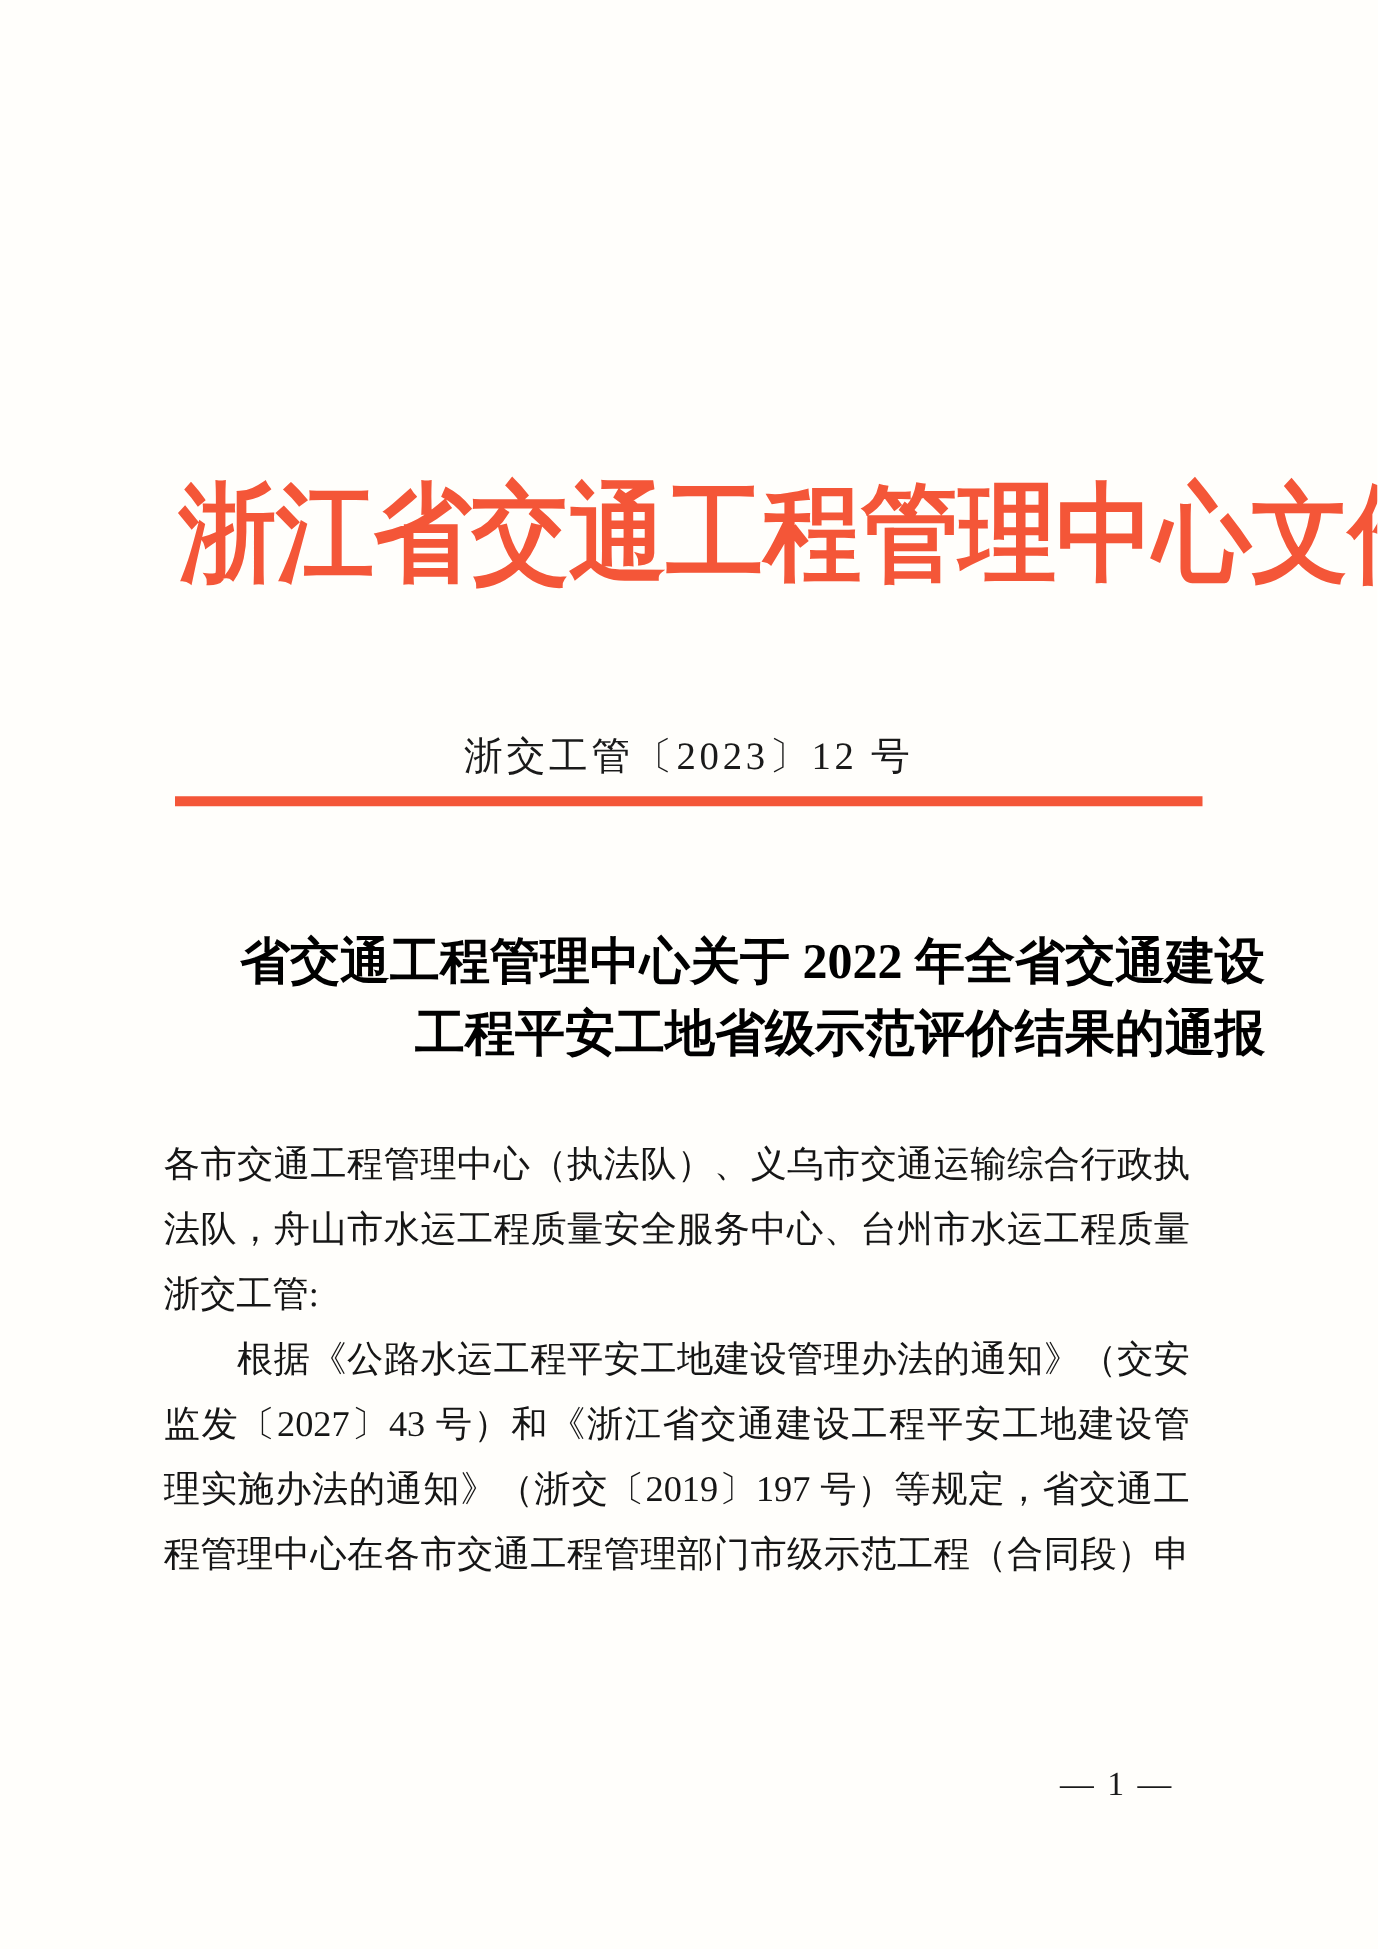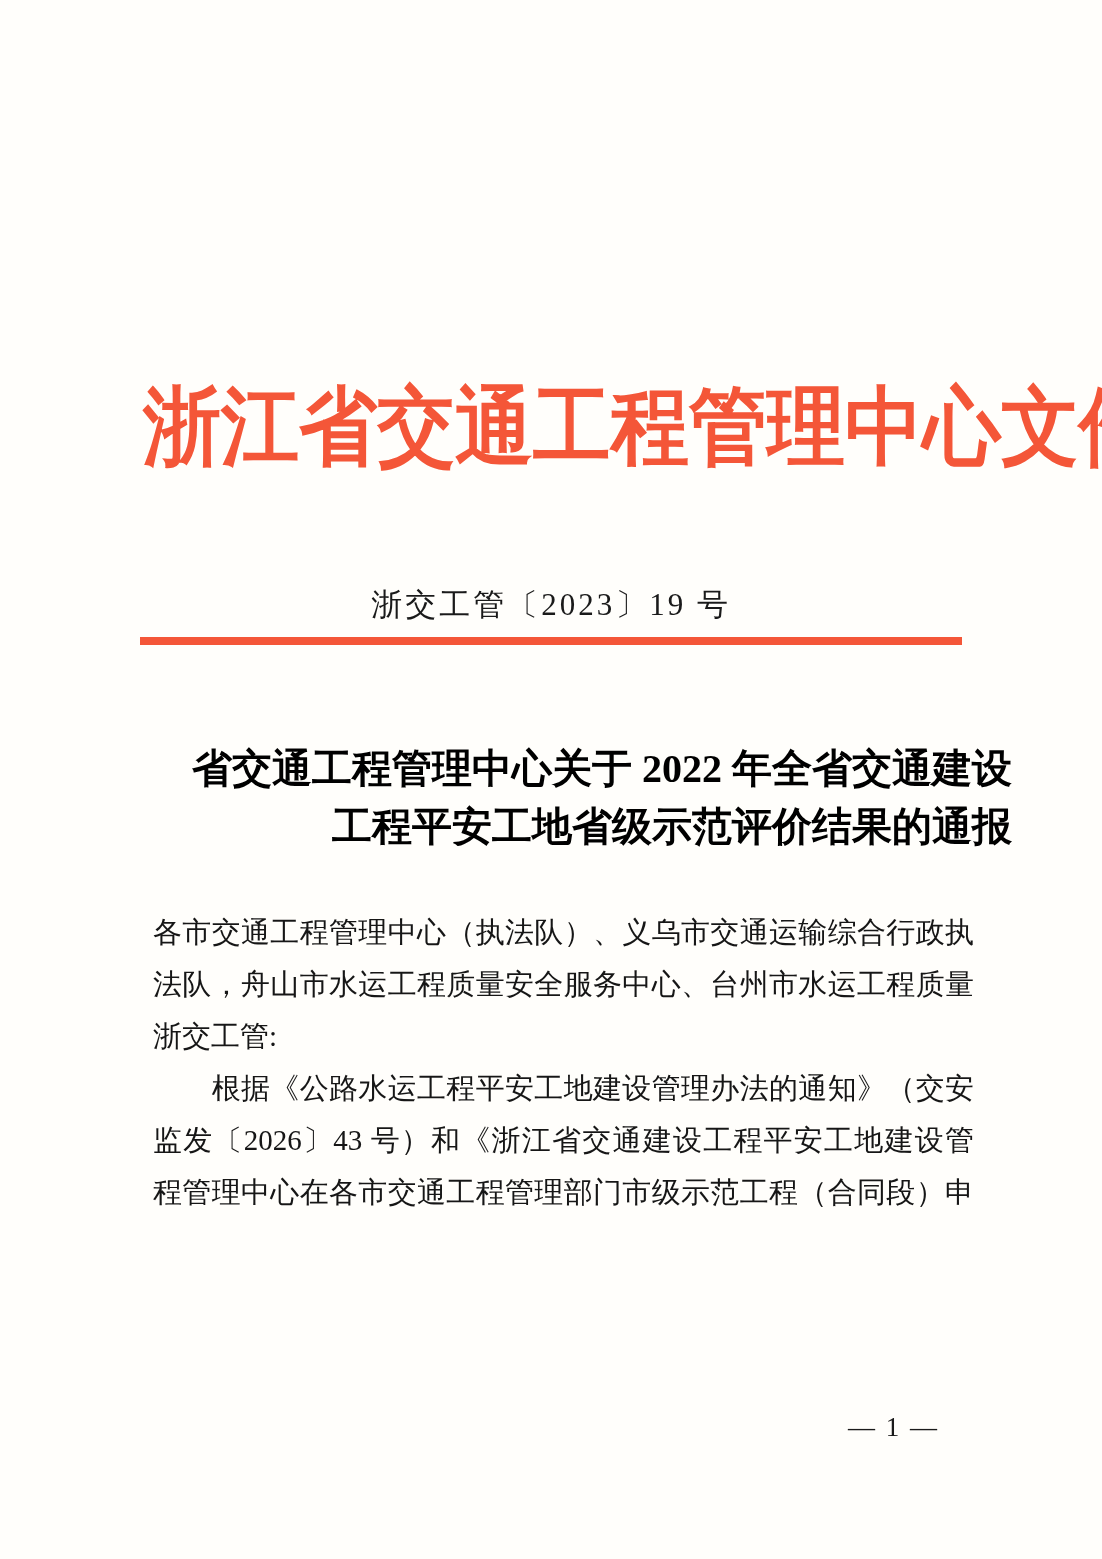--- a/index.html
+++ b/index.html
@@ -68,21 +68,21 @@
     color: #000000;
   }
   .doc-title .t-line {
     display: block;
     white-space: nowrap;
   }
   
   .doc-body {
     position: absolute;
     top: 906px;
-    left: 153px;
+    left: 131px;
     width: 821px;
     font-size: 29px;
     color: #161616;
   }
   .doc-body .line {
     height: 52px;
     line-height: 52px;
     text-align: justify;
     text-align-last: justify;
   }
@@ -101,33 +101,34 @@
     white-space: nowrap;
   }
 </style>
 </head>
 <body>
 
 <div class="page">
 
   <h1 class="masthead">浙江省交通工程管理中心文件</h1>
 
-  <div class="doc-number">浙交工管〔2023〕19 号</div>
+  <div class="doc-number">浙交工管〔2023〕12 号</div>
 
   <div class="red-rule"></div>
 
   <h2 class="doc-title">
     <span class="t-line">省交通工程管理中心关于 2022 年全省交通建设</span>
     <span class="t-line">工程平安工地省级示范评价结果的通报</span>
   </h2>
 
   <div class="doc-body">
     <div class="line">各市交通工程管理中心（执法队）、义乌市交通运输综合行政执</div>
     <div class="line">法队，舟山市水运工程质量安全服务中心、台州市水运工程质量</div>
     <div class="line no-justify">浙交工管:</div>
     <div class="line">　　根据《公路水运工程平安工地建设管理办法的通知》（交安</div>
-    <div class="line">监发〔2026〕43 号）和《浙江省交通建设工程平安工地建设管</div>
+    <div class="line">监发〔2027〕43 号）和《浙江省交通建设工程平安工地建设管</div>
+    <div class="line">理实施办法的通知》（浙交〔2019〕197 号）等规定，省交通工</div>
     <div class="line">程管理中心在各市交通工程管理部门市级示范工程（合同段）申</div>
   </div>
 
   <div class="page-number">— 1 —</div>
 
 </div>
 
 </body></html>

